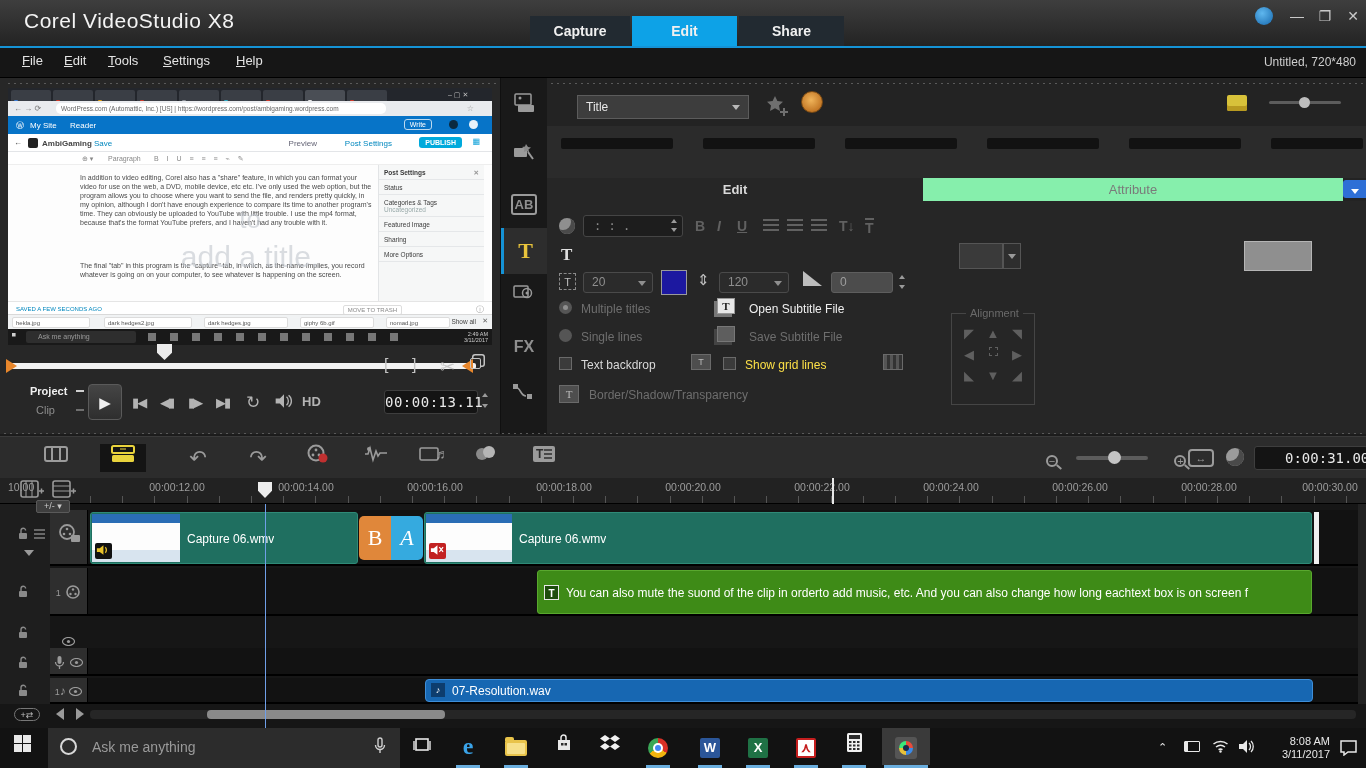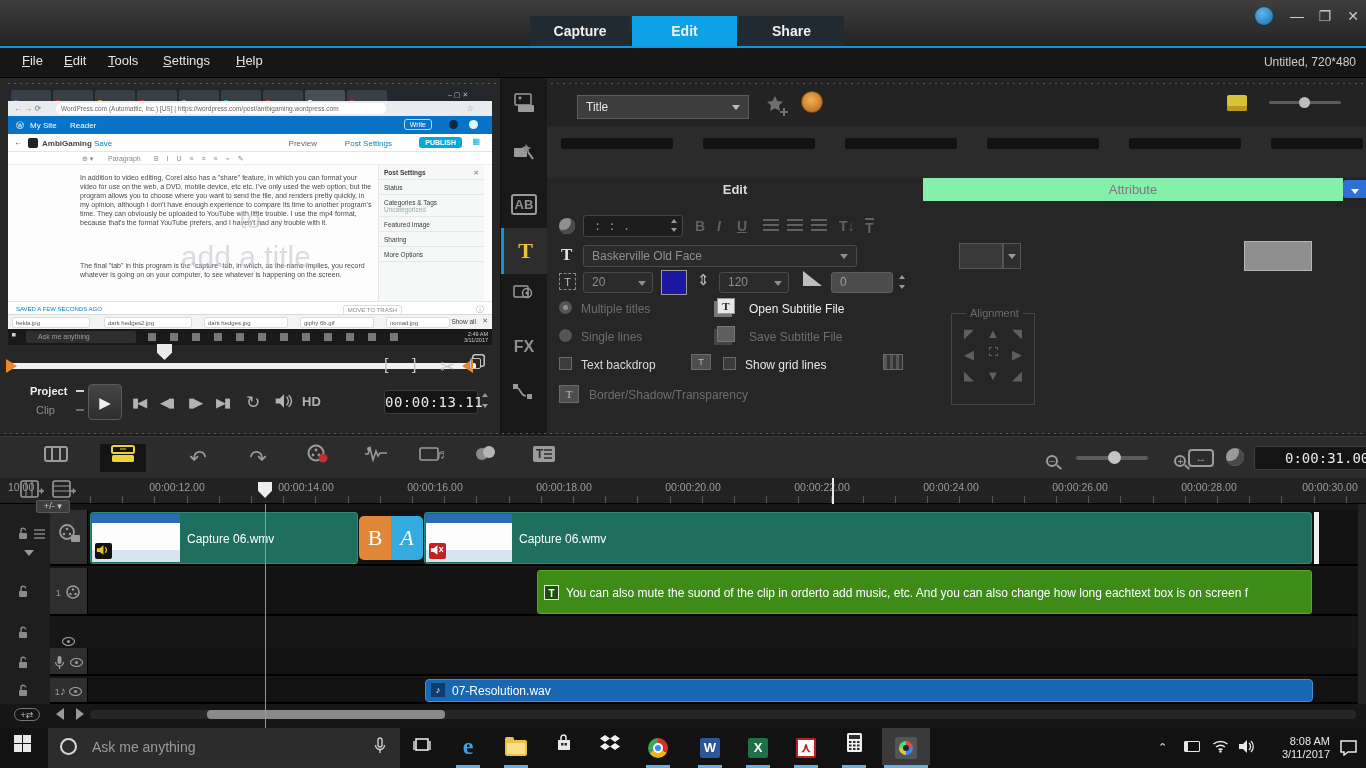--- a/index.html
+++ b/index.html
@@ -69,21 +69,21 @@
   .gallery{left:46px;top:48px;width:820px;height:52px;background:#2b2b2b;}
   .gslot{top:12px;height:11px;background:#121212;border-radius:2px;}
   .paneltab{top:100px;height:23px;color:#d9d9d9;font-size:13px;font-weight:bold;text-align:center;line-height:23px;}
   .chevbtn{left:842px;top:102px;width:24px;height:18px;background:#2e6fd6;border-radius:3px 0 0 3px;text-align:center;}
 
   
   .editopts{left:46px;top:123px;width:820px;height:233px;background:#262626;}
   .fmt{color:#616161;font-size:14px;font-weight:bold;}
   .dimlbl{color:#6e6e6e;font-size:12px;}
   .brightlbl{color:#efefef;font-size:12px;}
-  .midlbl{color:#e5e5e5;font-size:12px;}
+  .midlbl{color:#fde047;font-size:12px;}
   .radio{width:13px;height:13px;border-radius:50%;background:#555;display:inline-block;}
   .radio.sel::after{content:'';display:block;width:5px;height:5px;border-radius:50%;background:#8f8f8f;margin:4px;}
   .checkbox{width:13px;height:13px;background:#3b3b3b;border:1px solid #6a6a6a;display:inline-block;}
   .alignbox{border:1px solid #454545;color:#5f5f5f;}
 
   
   .tltools{left:0;top:436px;width:1366px;height:42px;background:#2c2c2c;border-top:1px solid #3a3a3a;}
   .tlico{top:7px;width:36px;height:28px;text-align:center;line-height:28px;color:#9b9b9b;font-size:17px;}
   .tlico.active{background:#141414;color:#e9d33c;}
   .mag{width:12px;height:12px;border:2px solid #9b9b9b;border-radius:50%;display:inline-block;position:relative;color:#9b9b9b;font-size:11px;line-height:9px;text-align:center;}
@@ -112,20 +112,21 @@
   .searchbox{left:48px;top:0;width:352px;height:40px;background:#2c2c2c;color:#9a9a9a;}
   .traytxt{color:#e8e8e8;font-size:11px;text-align:right;line-height:13px;}
   .appsq{display:inline-block;width:20px;height:20px;color:#fff;font-weight:bold;font-size:13px;line-height:20px;text-align:center;border-radius:2px;}
 </style>
 </head>
 <body>
 
 <div class="screen">
 
   <div class="a titlebar">
+    <span class="a apptitle">Corel VideoStudio X8</span>
     <div class="a modetab" style="left:530px;width:100px;">Capture</div>
     <div class="a modetab active" style="left:632px;width:105px;">Edit</div>
     <div class="a modetab" style="left:739px;width:105px;">Share</div>
     <span class="a" style="left:1255px;top:7px;width:18px;height:18px;border-radius:50%;background:radial-gradient(circle at 40% 35%,#5fb7ee,#1668ad);"></span>
     <span class="a winbtn" style="left:1286px;">—</span>
     <span class="a winbtn" style="left:1314px;">❐</span>
     <span class="a winbtn" style="left:1342px;">✕</span>
   </div>
   <div class="a accentline"></div>
 
@@ -324,24 +325,20 @@
       <span class="a fmt" style="left:148px;top:17px;">B</span>
       <span class="a fmt" style="left:170px;top:17px;font-style:italic;">I</span>
       <span class="a fmt" style="left:190px;top:17px;text-decoration:underline;">U</span>
       <span class="a" style="left:216px;top:18px;width:16px;height:12px;background:repeating-linear-gradient(#616161 0 2px,transparent 2px 5px);"></span>
       <span class="a" style="left:240px;top:18px;width:16px;height:12px;background:repeating-linear-gradient(#616161 0 2px,transparent 2px 5px);"></span>
       <span class="a" style="left:264px;top:18px;width:16px;height:12px;background:repeating-linear-gradient(#616161 0 2px,transparent 2px 5px);"></span>
       <span class="a fmt" style="left:292px;top:17px;">T↓</span>
       <span class="a fmt" style="left:318px;top:17px;border-top:2px solid #616161;">T</span>
 
       <span class="a" style="left:14px;top:44px;color:#e0e0e0;font-size:17px;font-weight:bold;font-family:'Liberation Serif',serif;">T</span>
-      <div class="a" style="left:36px;top:44px;width:274px;height:22px;background:#2b2b2b;border:1px solid #4a4a4a;border-radius:3px;color:#8f8f8f;font-size:12px;line-height:20px;padding-left:8px;">
-        <span>Baskerville Old Face</span>
-        <span class="caret-d" style="position:absolute;right:8px;top:8px;border-top-color:#8f8f8f;"></span>
-      </div>
       <div class="a" style="left:412px;top:42px;width:44px;height:26px;background:#3a3a3a;border:1px solid #555;"></div>
       <div class="a" style="left:456px;top:42px;width:18px;height:26px;background:#2e2e2e;border:1px solid #555;"><span class="caret-d" style="margin:10px 0 0 4px;border-top-color:#9a9a9a;"></span></div>
       <div class="a" style="left:697px;top:40px;width:68px;height:30px;background:#8f8f8f;border:1px solid #b5b5b5;"></div>
 
       <span class="a" style="left:12px;top:72px;width:17px;height:17px;border:1px dashed #8a8a8a;color:#bdbdbd;font-size:11px;text-align:center;line-height:16px;">T</span>
       <div class="a" style="left:36px;top:71px;width:70px;height:21px;background:#2b2b2b;border:1px solid #4a4a4a;border-radius:3px;color:#8f8f8f;font-size:12px;line-height:19px;padding-left:8px;">
         <span>20</span>
         <span class="caret-d" style="position:absolute;right:6px;top:8px;border-top-color:#8f8f8f;"></span>
       </div>
       <div class="a" style="left:114px;top:69px;width:26px;height:25px;background:#1c18a0;border:1px solid #9a9a9a;"></div>

